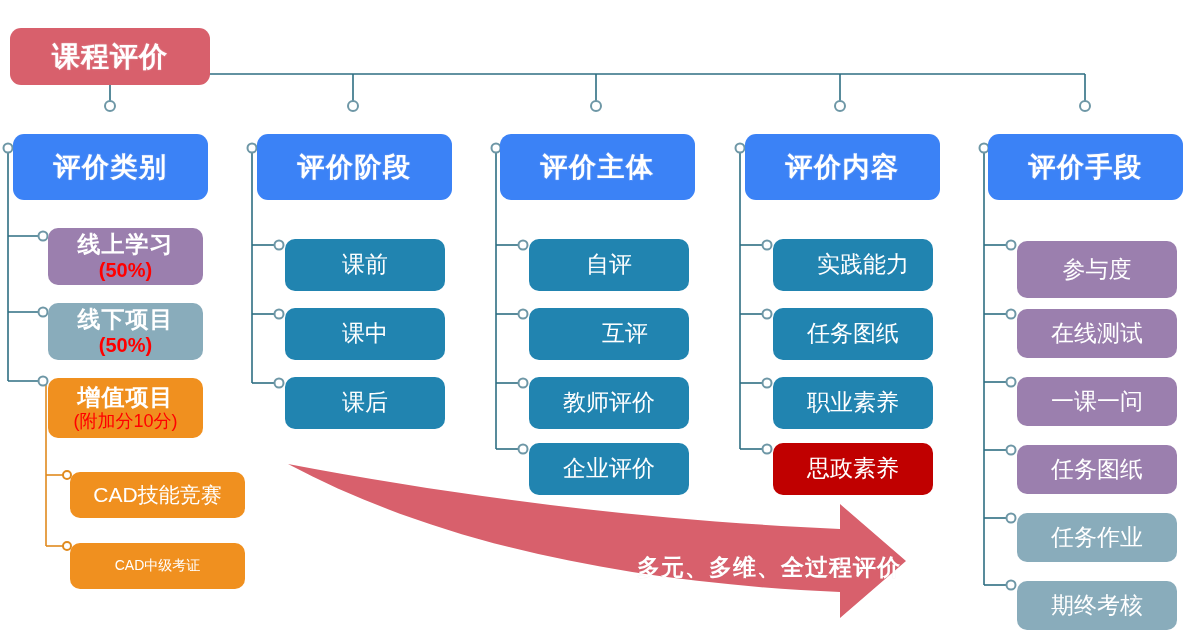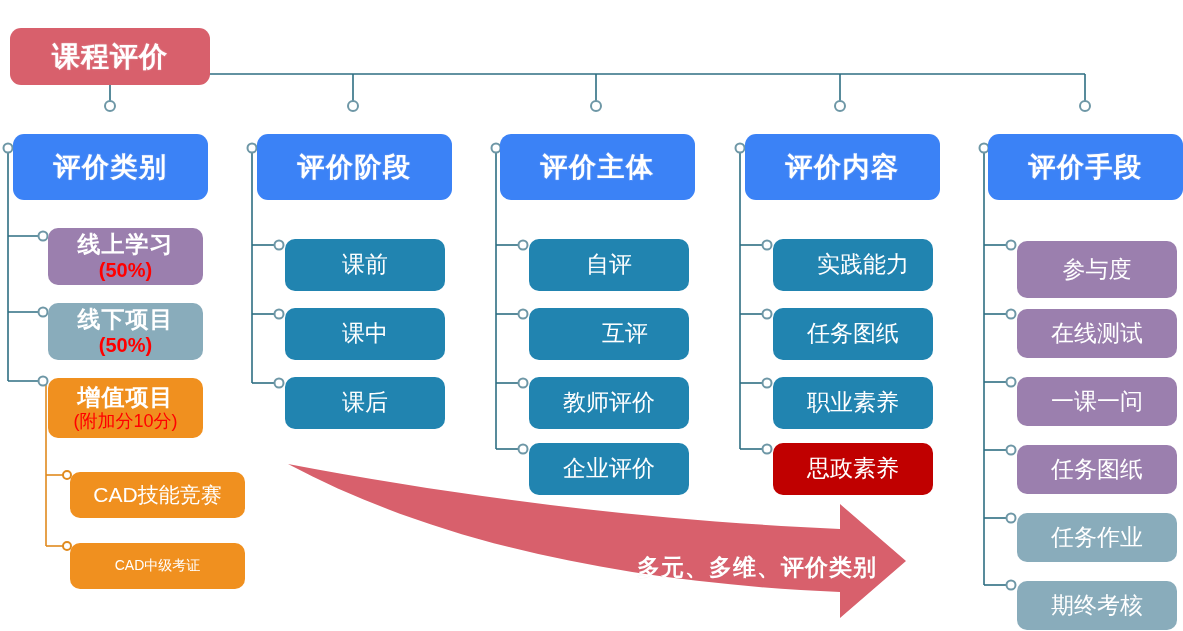--- a/index.html
+++ b/index.html
@@ -275,15 +275,15 @@
   <div class="box child c-purple" style="left:1017px;top:425px;width:160px;height:49px;">
     <span>任务图纸</span>
   </div>
   <div class="box child c-gray" style="left:1017px;top:493px;width:160px;height:49px;">
     <span>任务作业</span>
   </div>
   <div class="box child c-gray" style="left:1017px;top:561px;width:160px;height:49px;text-align:center;">
     <span>期终考核</span>
   </div>
 
-  <div class="arrowtext" style="left:637px;top:552px;">多元、多维、评价类别</div>
+  <div class="arrowtext" style="left:637px;top:552px;">多元、多维、全过程评价</div>
 
 </div>
 
 </body></html>

